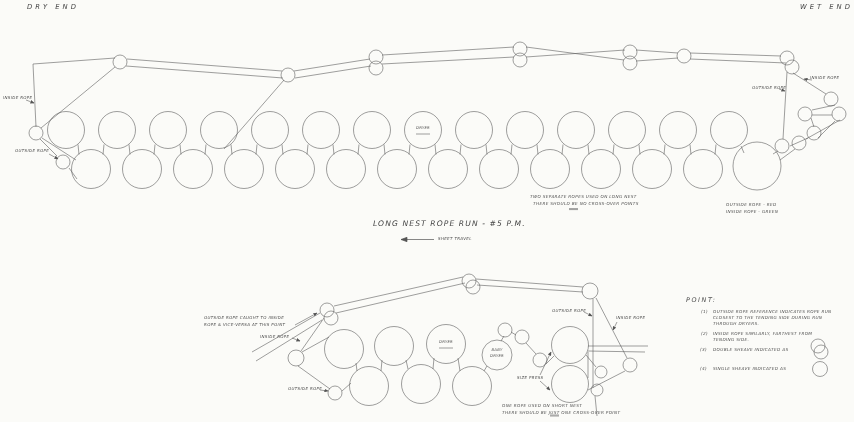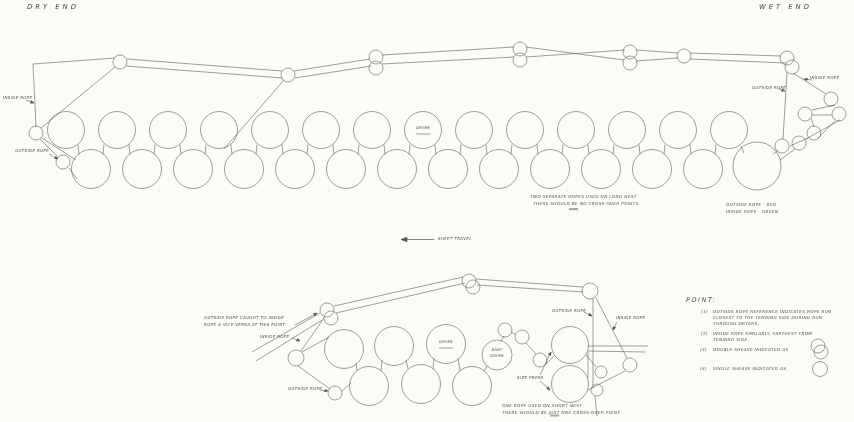--- a/index.html
+++ b/index.html
@@ -190,33 +190,34 @@
     <circle cx="820" cy="369" r="7.5"></circle>
   </g>
 
   <g stroke="#555" stroke-width="0.7">
     <line x1="401" y1="239.5" x2="434" y2="239.5"></line>
     <path d="M401,239.5 l6,-2.2 l0,4.4 z" fill="#555"></path>
   </g>
 </svg>
 
   <div class="lbl lbl-end" style="left:27px;top:3px">DRY END</div>
-  <div class="lbl lbl-end" style="left:759px;top:3px">WET END</div>
+  <div class="lbl lbl-end" style="left:800px;top:3px">WET END</div>
 
   <div class="lbl" style="left:3px;top:95px;font-size:4px">INSIDE ROPE</div>
   <div class="lbl" style="left:15px;top:148px;font-size:4px">OUTSIDE ROPE</div>
   <div class="lbl tiny lbl-center" style="left:410px;top:126px;width:26px">DRYER</div>
   <div class="lbl" style="left:810px;top:75px;font-size:4px">INSIDE ROPE</div>
   <div class="lbl" style="left:752px;top:85px;font-size:4px">OUTSIDE ROPE</div>
 
   <div class="lbl" style="left:530px;top:194px">TWO SEPARATE ROPES USED ON LONG NEST</div>
   <div class="lbl" style="left:533px;top:201px">THERE SHOULD BE NO CROSS-OVER POINTS</div>
   <div class="lbl" style="left:726px;top:202px">OUTSIDE ROPE - RED</div>
   <div class="lbl" style="left:726px;top:209px">INSIDE ROPE - GREEN</div>
 
+  <div class="lbl lbl-title" style="left:373px;top:219px">LONG NEST ROPE RUN - #5 P.M.</div>
   <div class="lbl" style="left:438px;top:236px;font-size:4px">SHEET TRAVEL</div>
 
   <div class="lbl" style="left:204px;top:315px;font-size:4px">OUTSIDE ROPE CAUGHT TO INSIDE</div>
   <div class="lbl" style="left:204px;top:321.5px;font-size:4px">ROPE &amp; VICE-VERSA AT THIS POINT</div>
   <div class="lbl" style="left:260px;top:334px;font-size:4px">INSIDE ROPE</div>
   <div class="lbl" style="left:288px;top:386px;font-size:4px">OUTSIDE ROPE</div>
   <div class="lbl tiny lbl-center" style="left:434px;top:340px;width:24px">DRYER</div>
   <div class="lbl tiny lbl-center" style="left:487px;top:348px;width:20px">BABY</div>
   <div class="lbl tiny lbl-center" style="left:487px;top:354px;width:20px">DRYER</div>
   <div class="lbl" style="left:552px;top:308px;font-size:4px">OUTSIDE ROPE</div>

